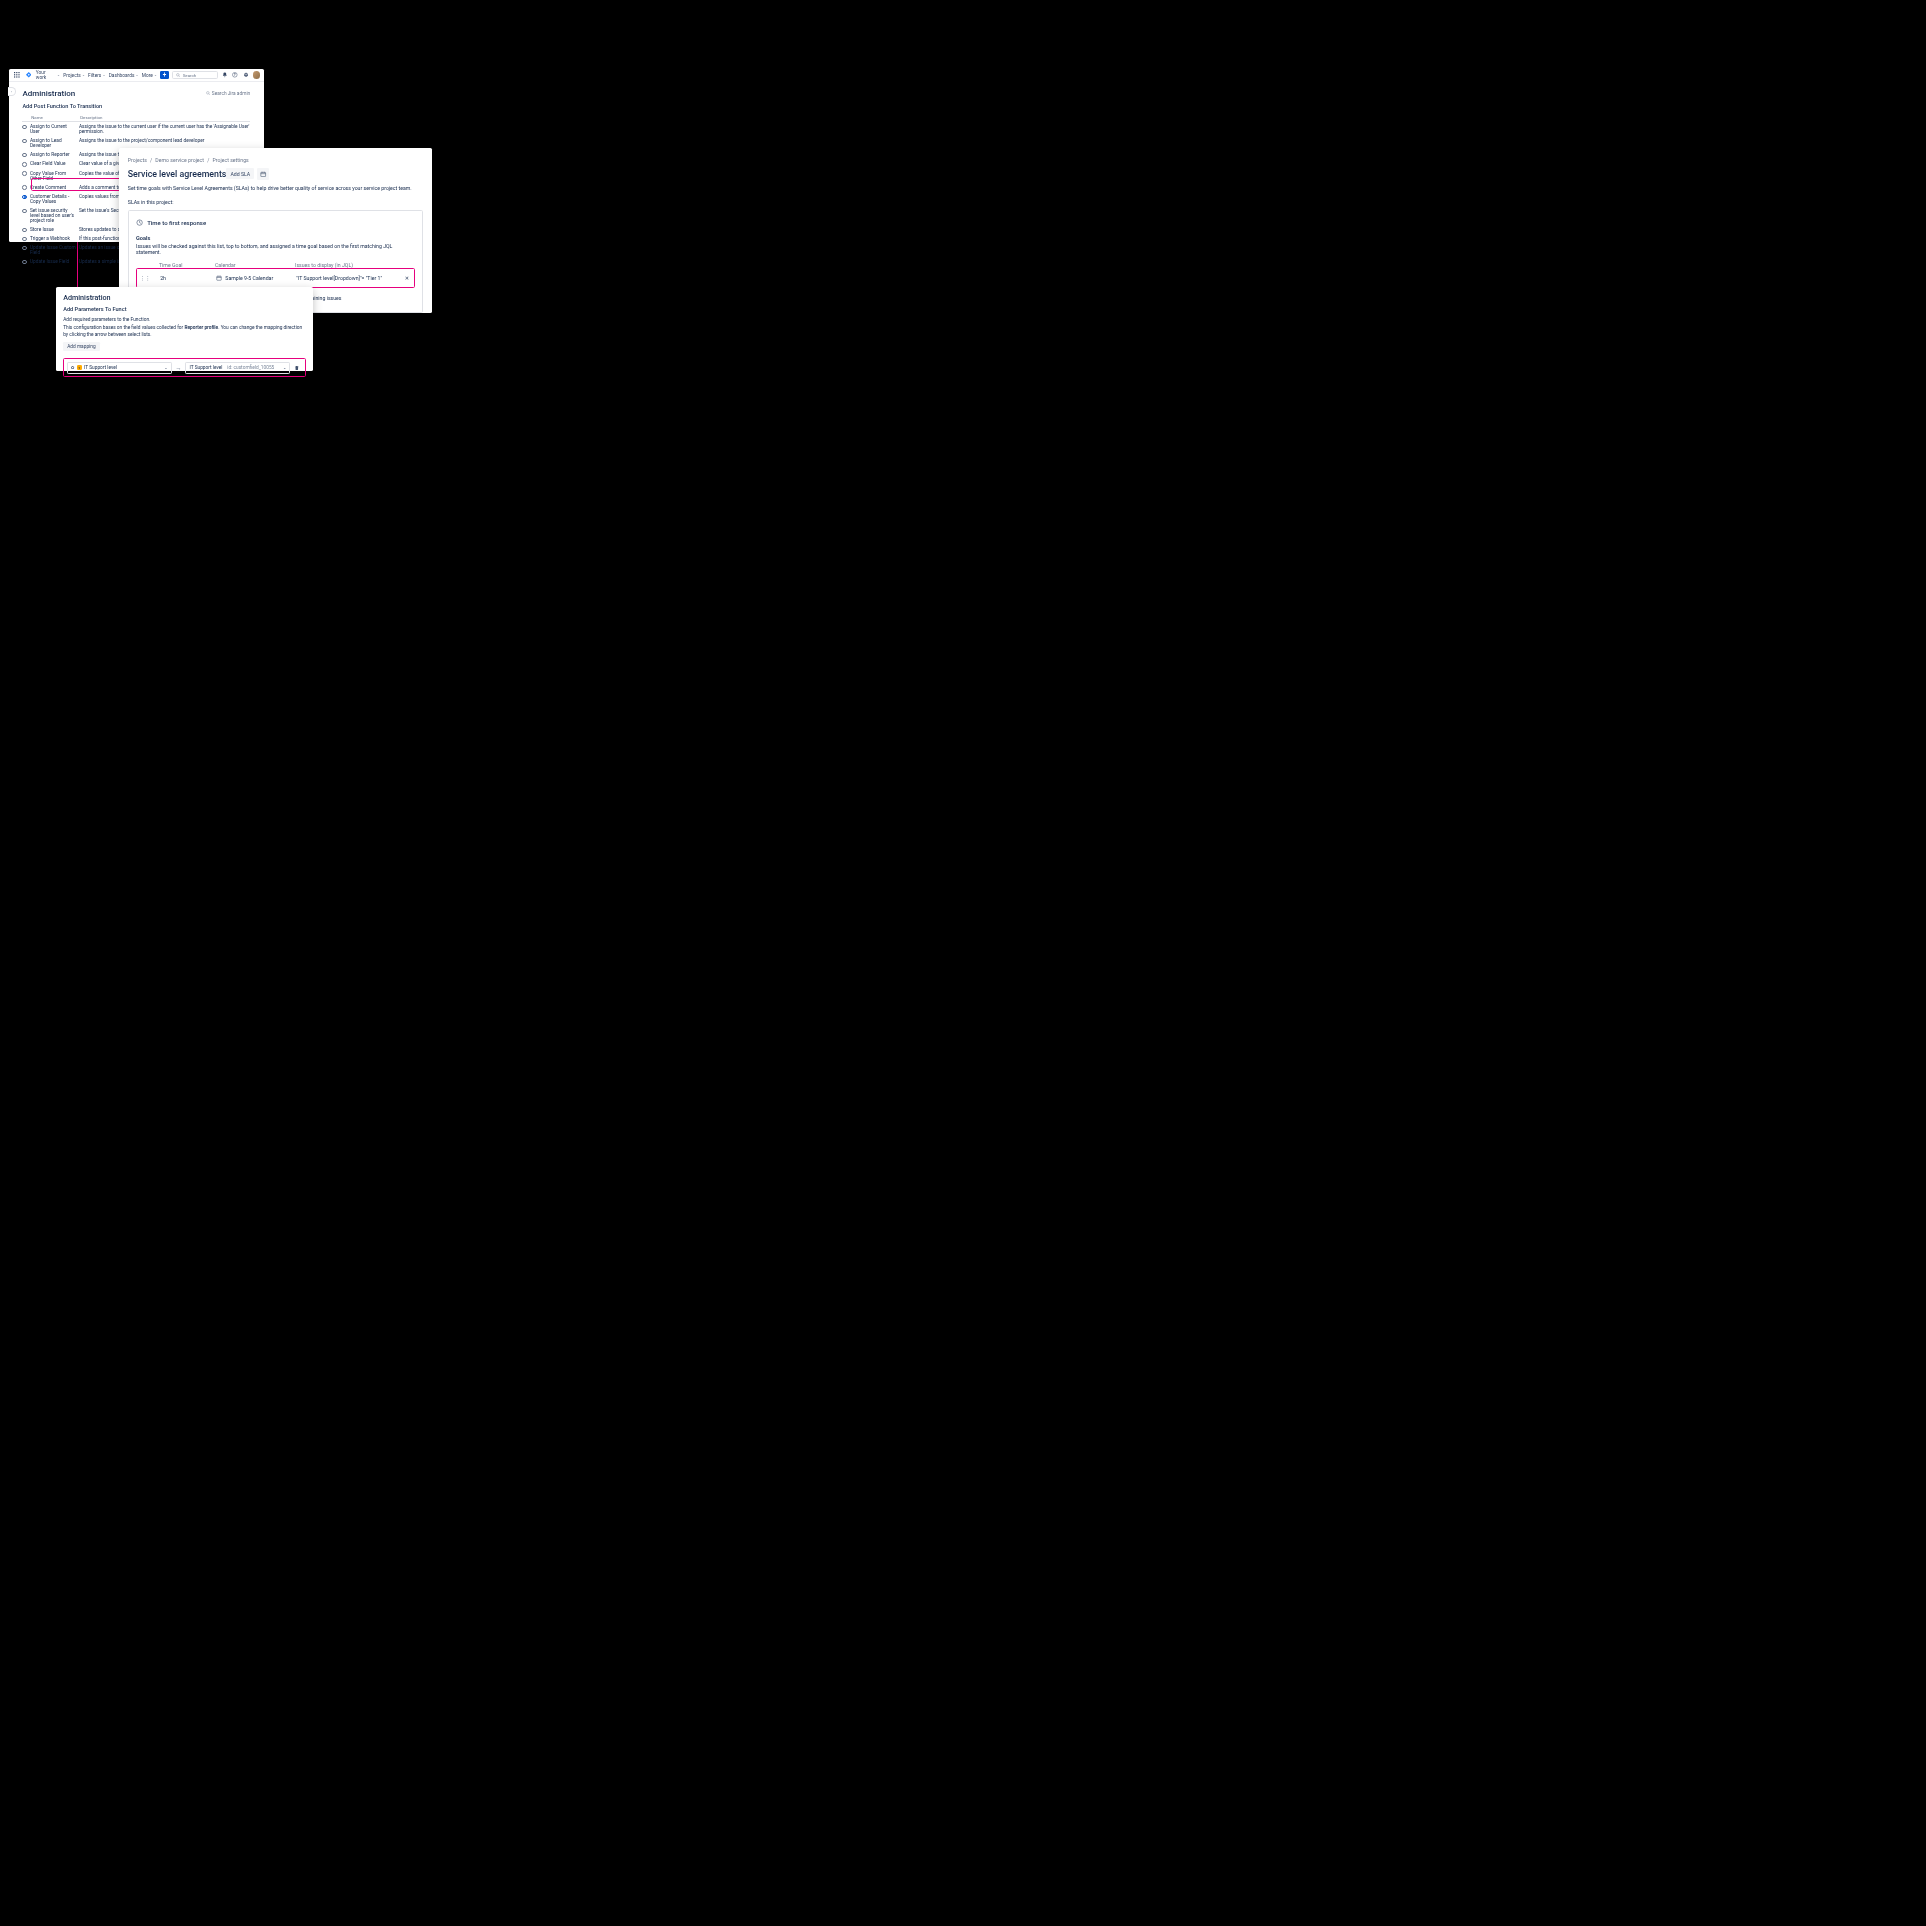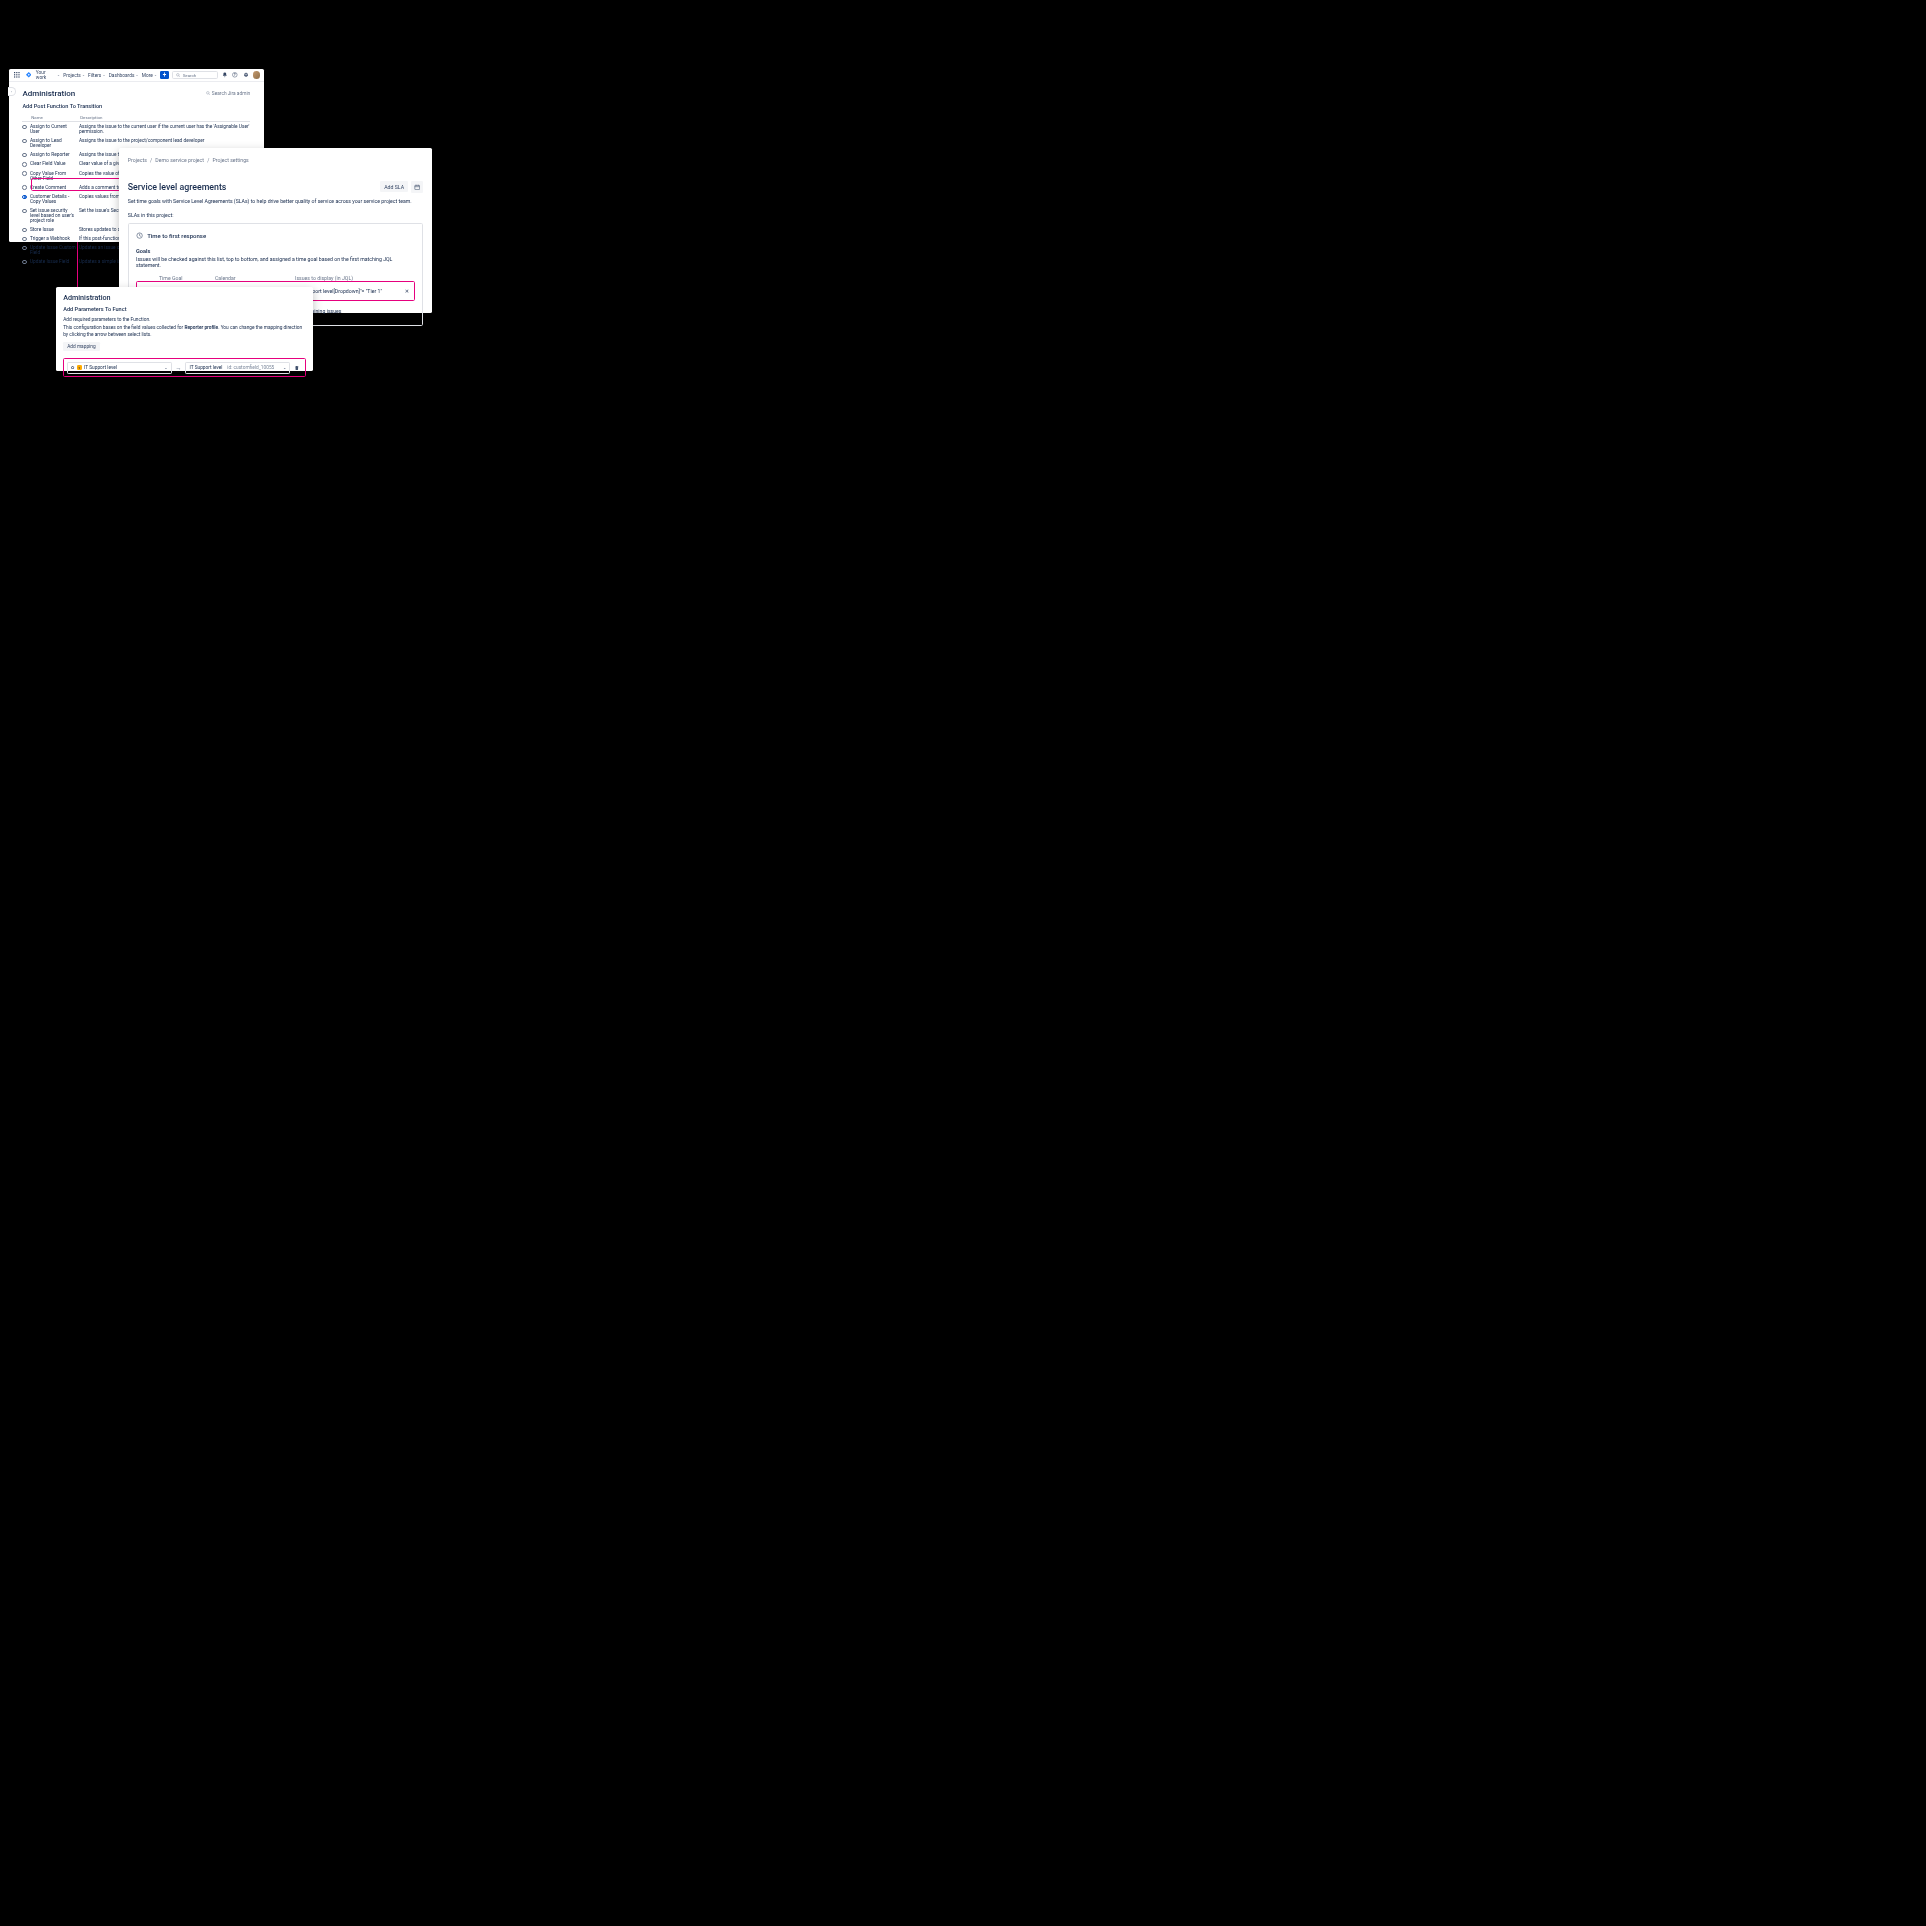--- a/index.html
+++ b/index.html
@@ -67,21 +67,21 @@
     pointer-events:none;
   }
 
   
   #panel-sla {
     left:119px; top:148px; width:313px; height:165px;
     padding:8.8px 8.8px 0 8.8px; font-size:5.2px;
   }
   .crumbs { color:#6B778C; font-size:5.2px; display:flex; gap:3.2px; align-items:center;}
   .crumbs .sep{color:#6B778C;}
-  .sla-head-row{display:flex;align-items:center;justify-content:space-between;margin-top:18px;}
+  .sla-head-row{display:flex;align-items:center;margin-top:5px;}
   .h-sla { font-size:8.8px; font-weight:500;}
   .sla-actions{display:flex;gap:3.2px;align-items:center;}
   .btn-soft{background:#F4F5F7;border-radius:1.2px;padding:2.4px 4px;font-size:5.2px;color:#344563;cursor:pointer;}
   .cal-box{width:12px;height:12px;background:#F4F5F7;border-radius:1.2px;display:flex;align-items:center;justify-content:center;}
   .sla-intro{color:#172B4D;margin-top:5.6px;line-height:1.5;}
   .sla-sub{margin-top:5.6px;color:#172B4D;}
   .sla-card{border:0.4px solid #DFE1E6;border-radius:1.6px;margin-top:5.6px;padding:7.2px 7.2px 4px 7.2px;}
   .sla-title-row{display:flex;align-items:center;gap:4px;font-weight:500;font-size:6px;}
   .sla-goals-lbl{font-weight:600;margin-top:8.8px;font-size:5.6px;}
   .sla-goals-desc{margin-top:2.4px;font-size:5.2px;color:#172B4D;}

